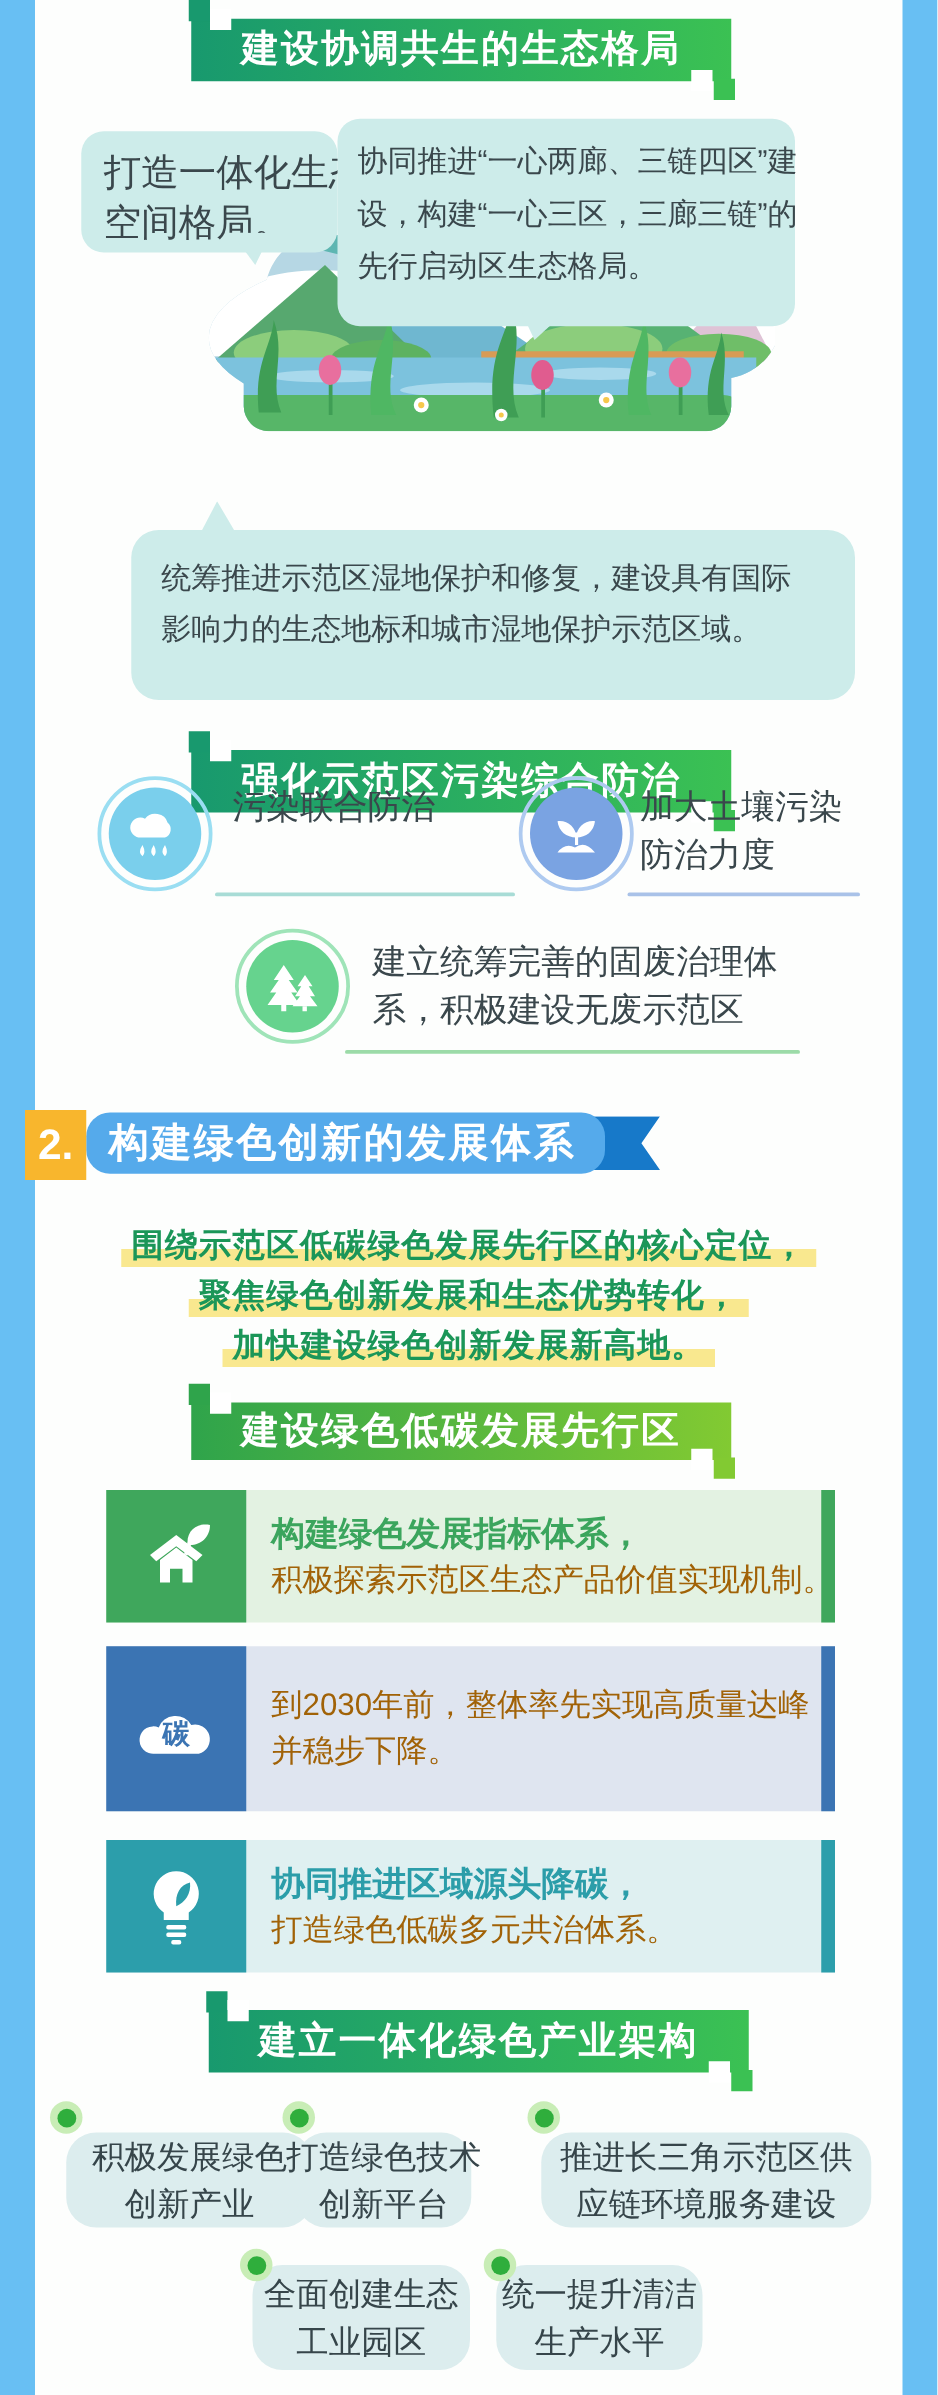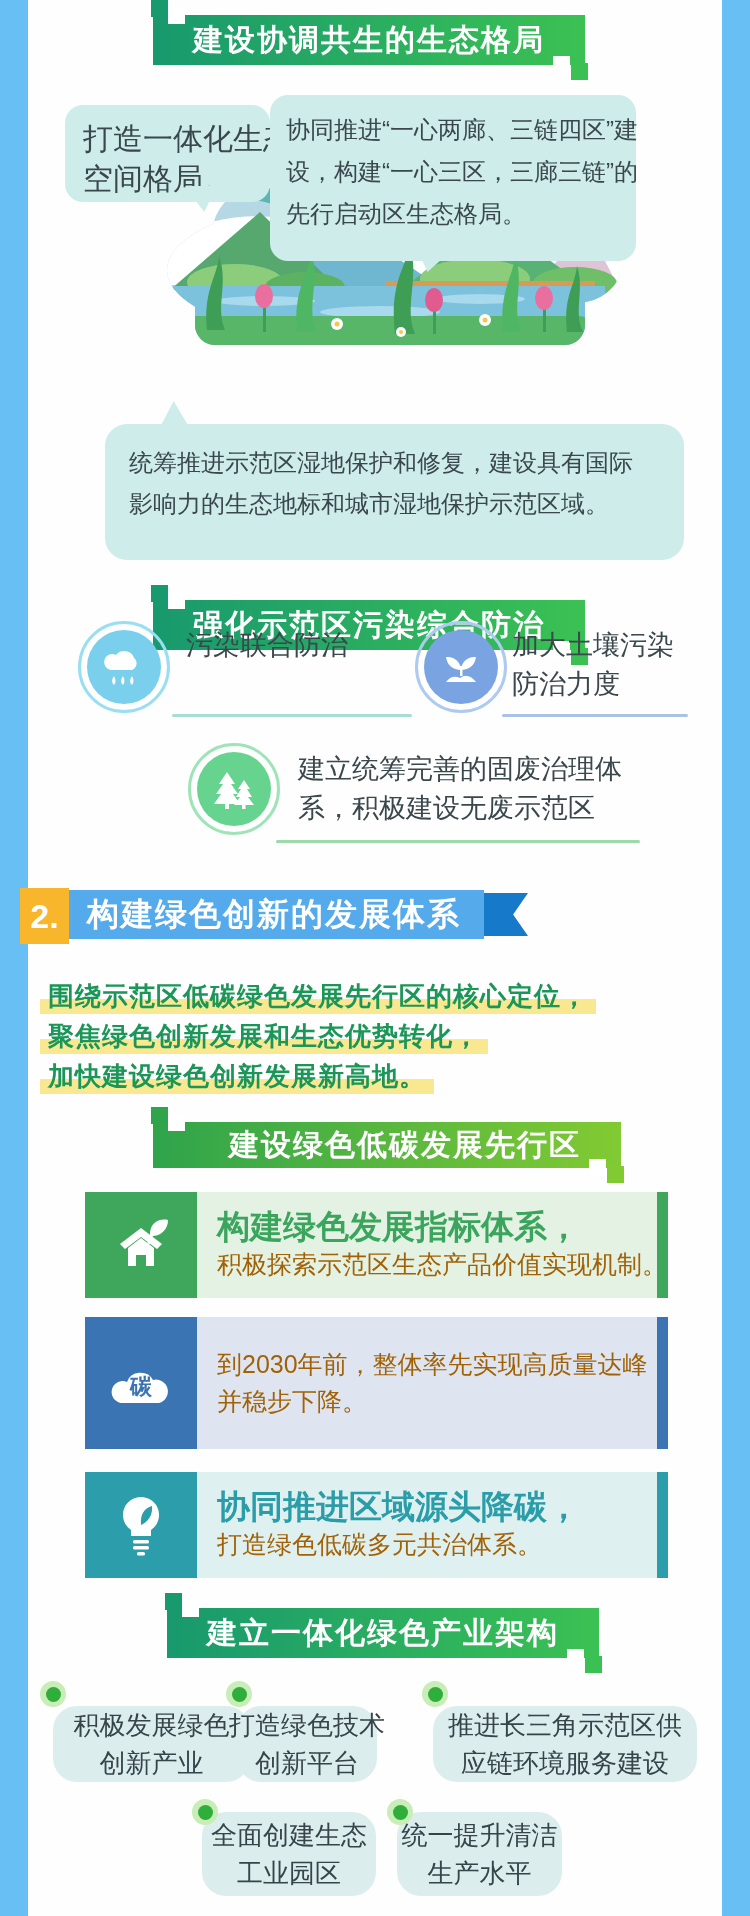--- a/index.html
+++ b/index.html
@@ -9,47 +9,47 @@
   .side{position:absolute;top:0;width:28px;height:1916px;background:#68BFF3;}
   
   .banner{position:absolute;height:50px;line-height:50px;text-align:center;
           color:#fff;font-size:30px;font-weight:700;letter-spacing:2px;}
   .bsq{position:absolute;width:17px;height:17px;}
   .tlw{left:15px;top:-8px;background:#fff;}
   .tlg{left:-2px;top:-15px;}
   .brw{right:15px;bottom:-8px;background:#fff;}
   .brg{right:-3px;bottom:-15px;}
   .grad-teal{background:linear-gradient(90deg,#18996E,#3BC153);}
-  .grad-lime{background:linear-gradient(90deg,#2FA44B,#82CA32);padding-left:36px;}
+  .grad-lime{background:linear-gradient(90deg,#2FA44B,#82CA32);}
   
   .bub{position:absolute;background:#CDECEA;border-radius:18px;color:#3A474C;}
   .bub .ln{white-space:nowrap;}
   .tail{position:absolute;background:#CDECEA;}
   
   .ring{position:absolute;width:86px;height:86px;border-radius:50%;border:3px solid;}
   .ring .core{position:absolute;left:6px;top:6px;width:74px;height:74px;border-radius:50%;
               display:flex;align-items:center;justify-content:center;}
   .itxt{position:absolute;font-size:27px;line-height:39px;color:#3A474C;white-space:nowrap;}
   .uline{position:absolute;height:3px;border-radius:2px;}
   
   .numbox{position:absolute;background:#F8B62D;color:#fff;font-weight:700;font-size:34px;
           display:flex;align-items:center;justify-content:center;}
   .bluebar{position:absolute;background:#55AAEB;color:#fff;font-weight:700;font-size:32px;
            line-height:49px;padding-left:18px;letter-spacing:2px;}
   .ribbon{position:absolute;background:#1779C9;
           clip-path:polygon(0 0,100% 0,76% 50%,100% 100%,0 100%);}
-  .intro{position:absolute;left:40px;width:670px;}
+  .intro{position:absolute;left:40px;width:670px;text-align:center;}
   .intro .hl{display:inline-block;font-size:26px;font-weight:700;color:#1B9658;
              letter-spacing:1px;line-height:40px;padding:0 8px;white-space:nowrap;
              background:linear-gradient(transparent 58%,#F9E88F 58%,#F9E88F 95%,transparent 95%);}
   
   .card{position:absolute;left:85px;width:572px;display:flex;}
   .card .ibox{width:112px;flex:0 0 112px;display:flex;align-items:center;justify-content:center;}
   .card .cbody{flex:1;display:flex;flex-direction:column;justify-content:center;padding-left:20px;}
-  .card .ct{font-size:33px;font-weight:700;line-height:38px;white-space:nowrap;}
+  .card .ct{font-size:27px;font-weight:700;line-height:38px;white-space:nowrap;}
   .card .cl{font-size:25px;line-height:37px;color:#a16207;white-space:nowrap;}
   
   .pill{position:absolute;background:#DCEDEE;border-radius:24px;color:#36454A;
         display:flex;flex-direction:column;align-items:center;justify-content:center;}
   .pill .ln{font-size:26px;line-height:38px;white-space:nowrap;}
   .dot{position:absolute;width:26px;height:26px;border-radius:50%;background:#C8EDB6;
        display:flex;align-items:center;justify-content:center;}
   .dot i{width:15px;height:15px;border-radius:50%;background:#2FAE3C;}
 </style>
 </head>
@@ -184,21 +184,21 @@
     </svg>
   </div>
 </div>
 <div class="itxt" style="left:298px;top:750px;">
   <div>建立统筹完善的固废治理体</div>
   <div>系，积极建设无废示范区</div>
 </div>
 <div class="uline" style="left:276px;top:840px;width:364px;background:#9CDBA8;"></div>
 
 <div class="ribbon" style="left:466px;top:893px;width:62px;height:43px;"></div>
-<div class="bluebar" style="left:69px;top:890px;width:397px;height:49px;">
+<div class="bluebar" style="left:69px;top:890px;width:397px;height:49px;border-radius:19px;">
   <span>构建绿色创新的发展体系</span>
 </div>
 <div class="numbox" style="left:20px;top:888px;width:49px;height:56px;">
   <span>2.</span>
 </div>
 
 <div class="intro" style="top:976px;">
   <div><span class="hl">围绕示范区低碳绿色发展先行区的核心定位，</span></div>
   <div><span class="hl">聚焦绿色创新发展和生态优势转化，</span></div>
   <div><span class="hl">加快建设绿色创新发展新高地。</span></div>

